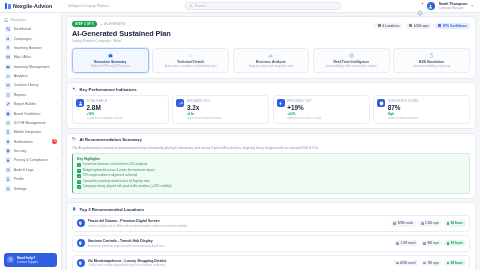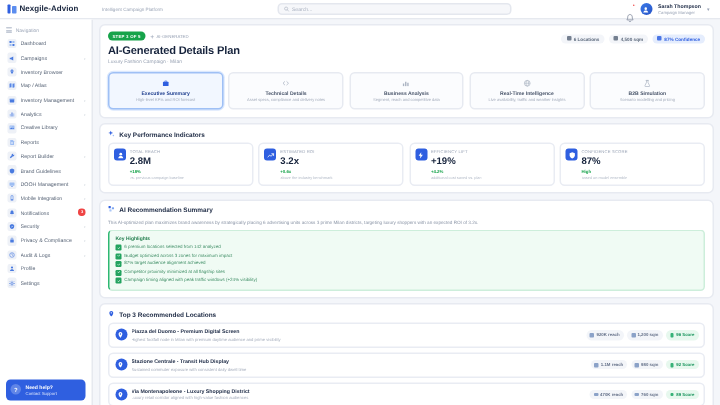--- a/index.html
+++ b/index.html
@@ -435,21 +435,21 @@
           <div class="hero-left">
             <div class="pillrow">
               <span class="pill-green">STEP 3 OF 5</span>
               <span class="pill-meta">
                 <svg viewBox="0 0 12 12" width="3" height="3">
                     <path d="M6 0l1.4 4.6L12 6l-4.6 1.4L6 12 4.6 7.4 0 6l4.6-1.4z" fill="#b3bbc9"></path>
                   </svg>
                 <span>AI-GENERATED</span>
               </span>
             </div>
-            <div class="hero-title">AI-Generated Details Plan</div>
+            <div class="hero-title">AI-Generated Sustained Plan</div>
             <div class="hero-sub">Luxury Fashion Campaign · Milan</div>
           </div>
           <div class="hero-badges" id="hero-badges">
               <span class="hb">
                 <span class="sq"></span>
                 <span>6 Locations</span>
               </span>
               <span class="hb">
                 <span class="sq"></span>
                 <span>4,500 sqm</span>

